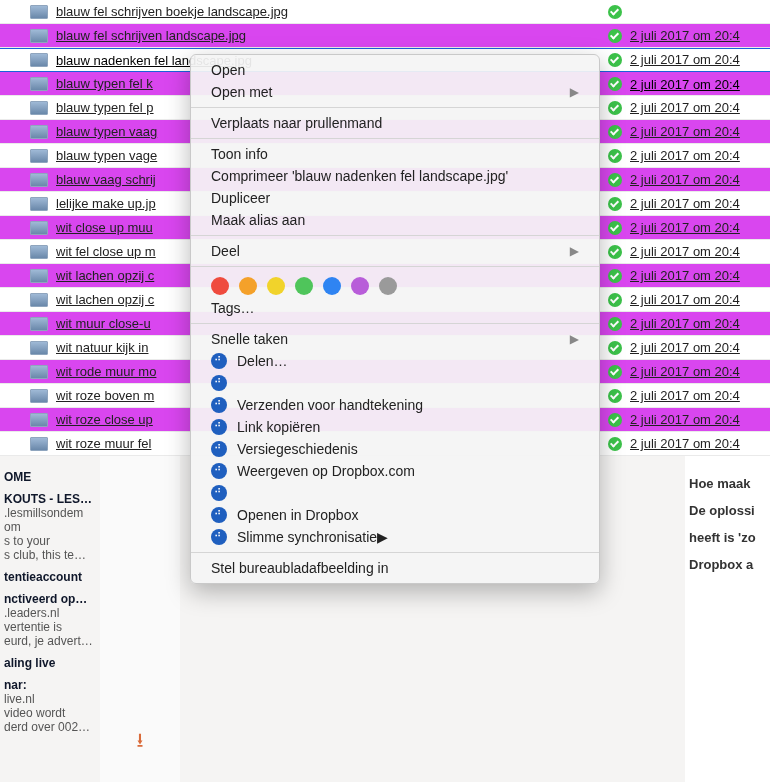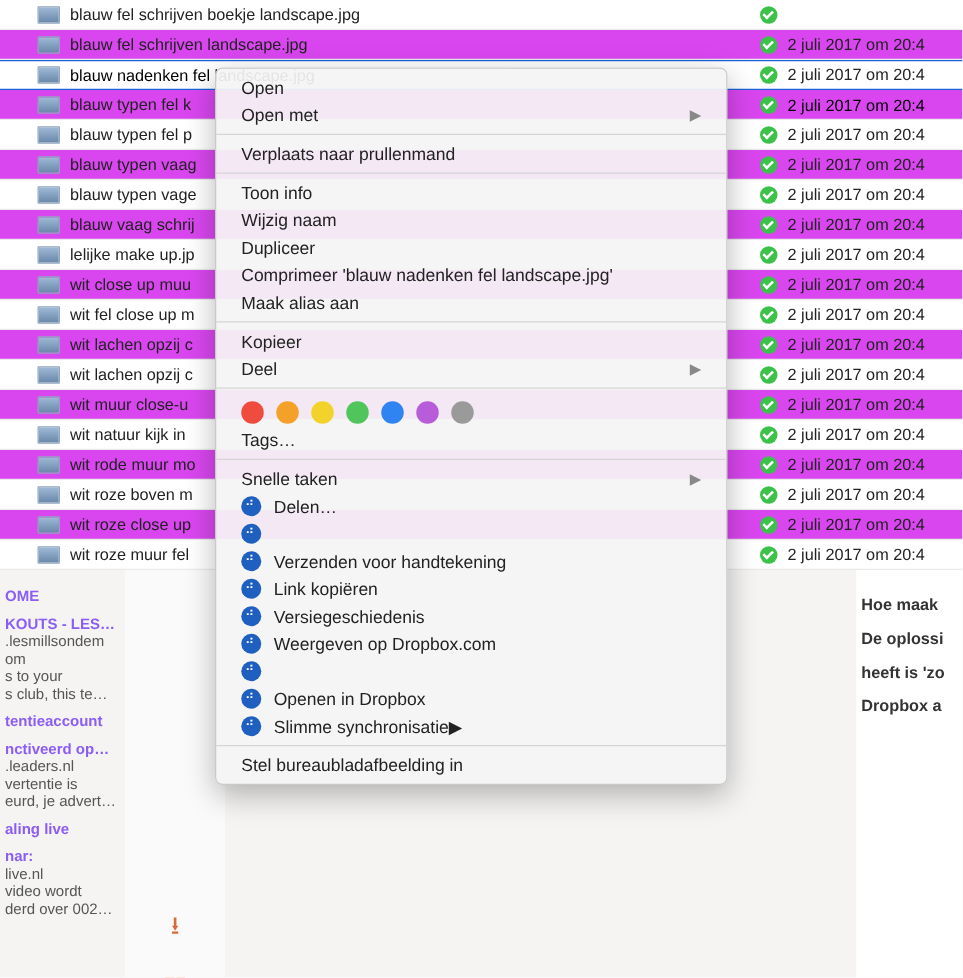--- a/index.html
+++ b/index.html
@@ -13,20 +13,21 @@
     overflow: hidden;
     position: relative;
   }
   .file-list { width: 100%; }
   .file-row {
     display: flex;
     align-items: center;
     height: 24px;
     border-bottom: 1px solid #eaeaea;
     background: #fff;
+    text-decoration: underline;
   }
   .file-row.alt { background: #d946ef; }
   .file-row.selected {
     background: #fff;
     border-top: 1px solid #1a63d9;
     border-bottom: 1px solid #1a63d9;
     color: #000;
   }
   .file-icon {
     width: 18px; height: 14px;
@@ -56,21 +57,21 @@
     background: #f5f4f3;
     height: 344px;
   }
   .sidebar-left {
     width: 100px;
     padding: 6px 4px;
     font-size: 12px;
     color: #555;
     overflow: hidden;
   }
-  .sidebar-left .title { font-weight: 600; color: #8b5cf6; margin-top: 8px; }
+  .sidebar-left .title { font-weight: 600; color: #0f172a; margin-top: 8px; }
   .midbar {
     width: 80px;
     background: #fafafa;
     display: flex;
     flex-direction: column;
     align-items: center;
     padding-top: 260px;
   }
   .midicon { font-size: 20px; margin: 10px 0; }
   .midicon.dl { color: #d96b3a; }
@@ -83,21 +84,21 @@
     padding: 8px 4px;
     font-size: 13px;
     font-weight: 600;
     color: #333;
     height: 100%;
   }
   .right-panel div { white-space: nowrap; margin-top: 12px; }
 
   .context-menu {
     position: absolute;
-    left: 172px;
+    left: 190px;
     top: 54px;
     width: 410px;
     background: #f4f4f4ee;
     border: 1px solid #c9c9c9;
     border-radius: 6px;
     box-shadow: 0 8px 24px rgba(0,0,0,.28);
     padding: 4px 0;
     font-size: 14px;
     color: #222;
   }
@@ -325,35 +326,29 @@
     </div>
   <div class="menu-sep"></div>
   <div class="menu-item">
       <span>Verplaats naar prullenmand</span>
     </div>
   <div class="menu-sep"></div>
   <div class="menu-item">
       <span>Toon info</span>
     </div>
   <div class="menu-item">
-      <span>Wijzig naam</span>
+      <span>Comprimeer 'blauw nadenken fel landscape.jpg'</span>
     </div>
   <div class="menu-item">
       <span>Dupliceer</span>
     </div>
   <div class="menu-item">
-      <span>Comprimeer 'blauw nadenken fel landscape.jpg'</span>
-    </div>
-  <div class="menu-item">
       <span>Maak alias aan</span>
     </div>
   <div class="menu-sep"></div>
-  <div class="menu-item">
-      <span>Kopieer</span>
-    </div>
   <div class="menu-item">
       <span>Deel</span>
       <span class="arrow">▶</span>
     </div>
   <div class="menu-sep"></div>
   <div class="tags-row" id="tags-row">
       <span class="tag-dot" style="background: rgb(239, 75, 62);"></span>
       <span class="tag-dot" style="background: rgb(244, 161, 42);"></span>
       <span class="tag-dot" style="background: rgb(241, 211, 43);"></span>
       <span class="tag-dot" style="background: rgb(79, 197, 91);"></span>

